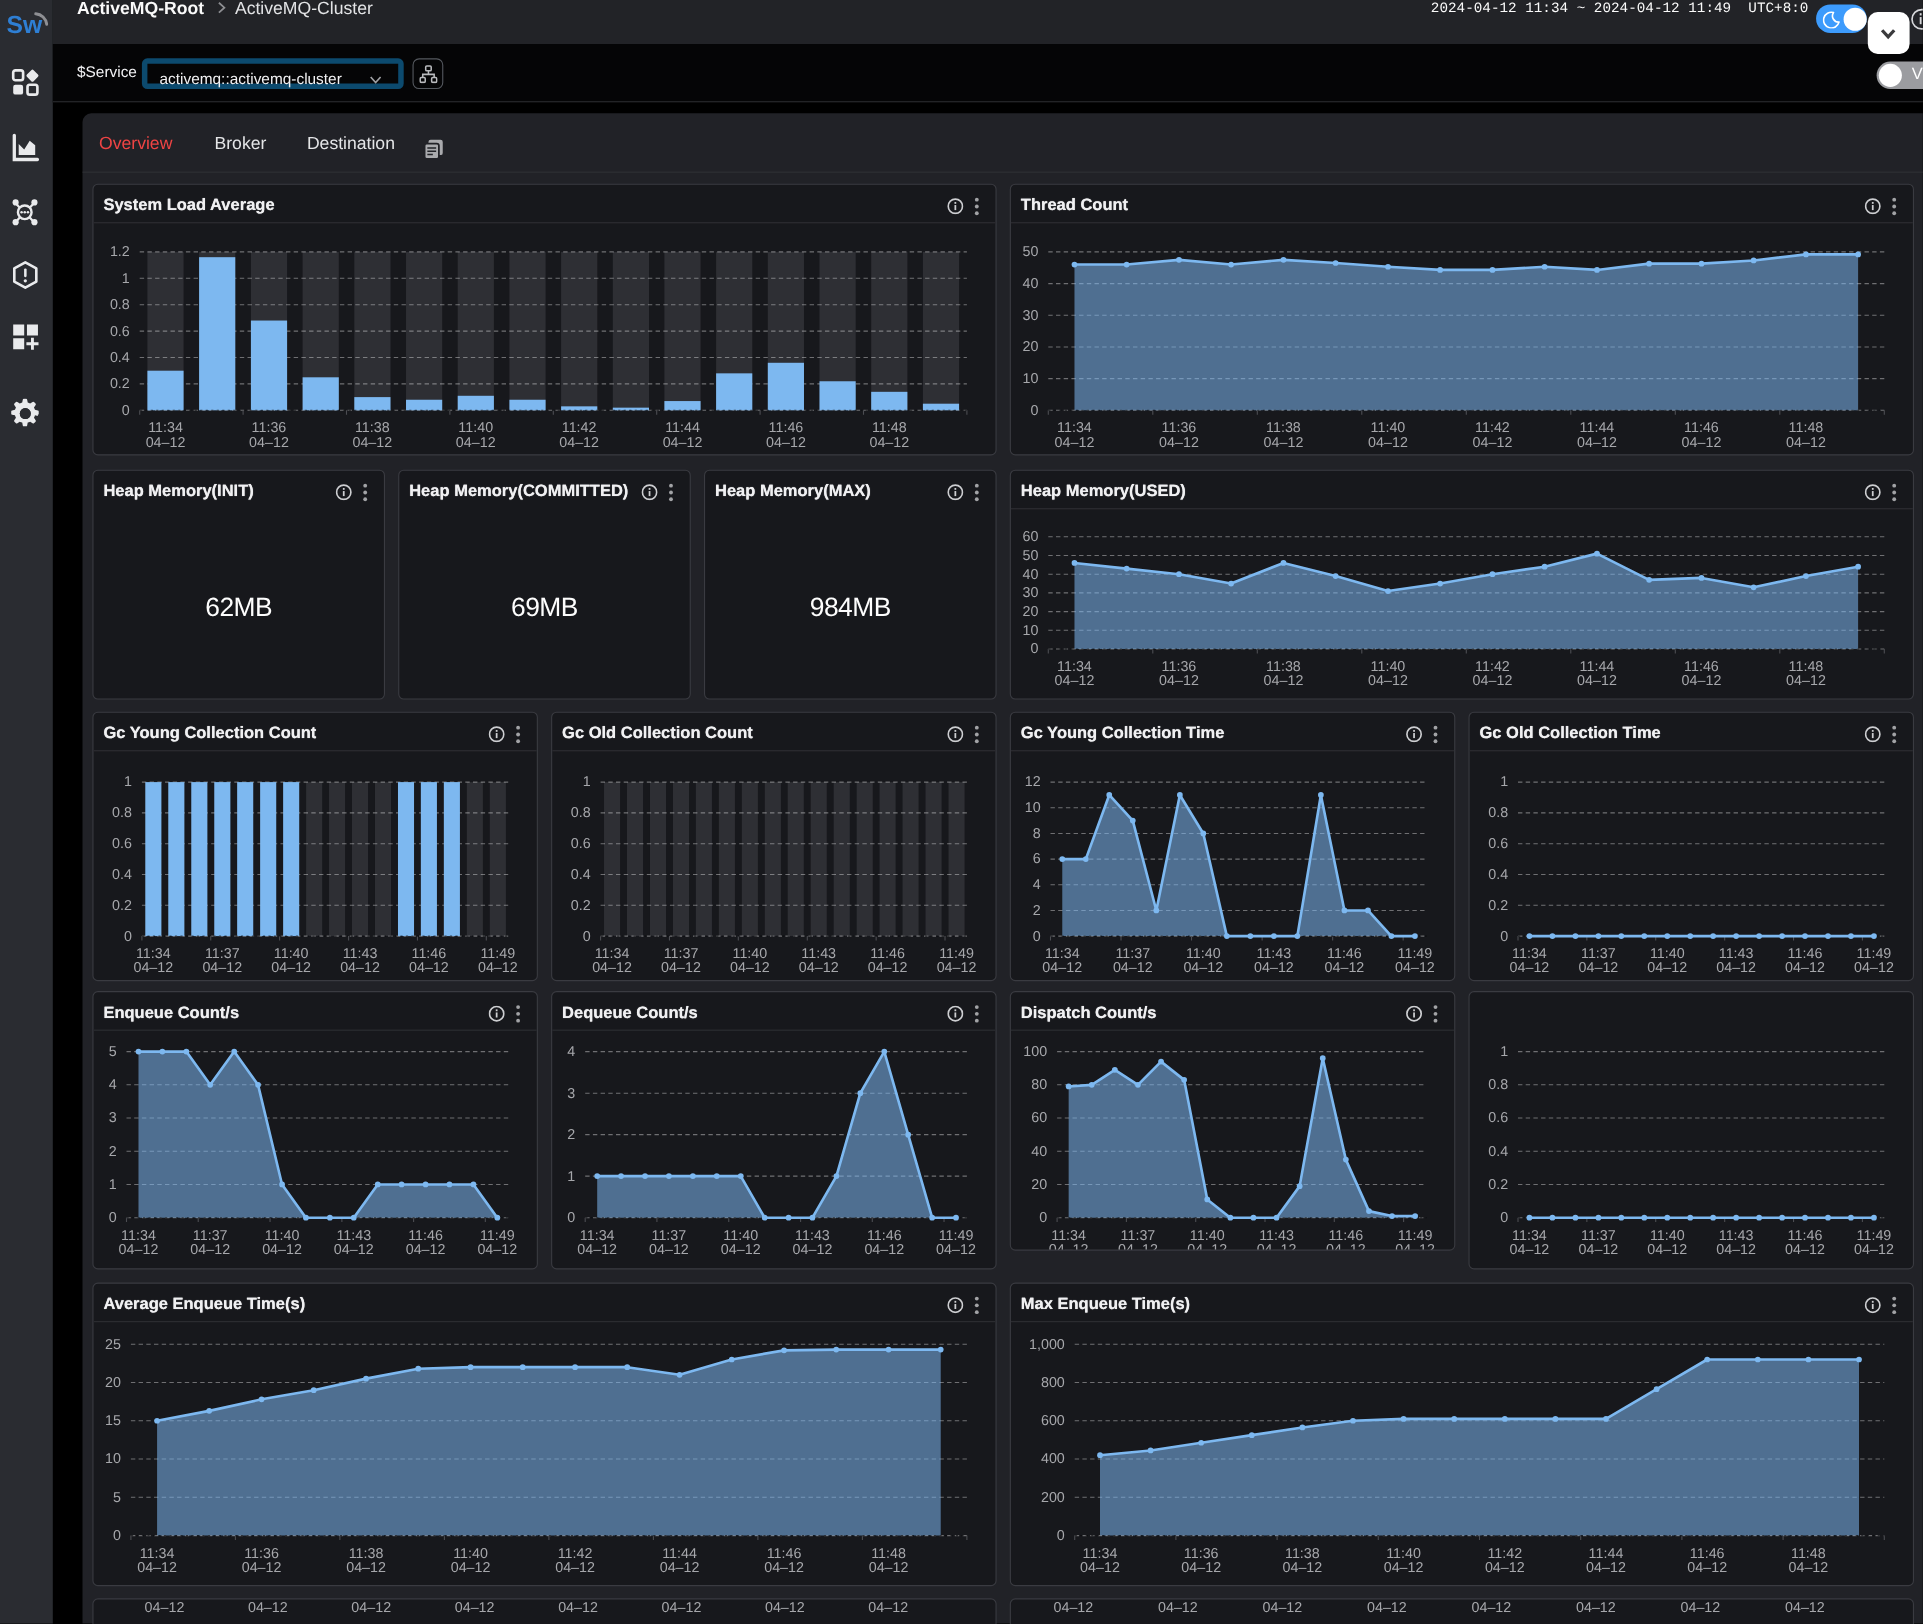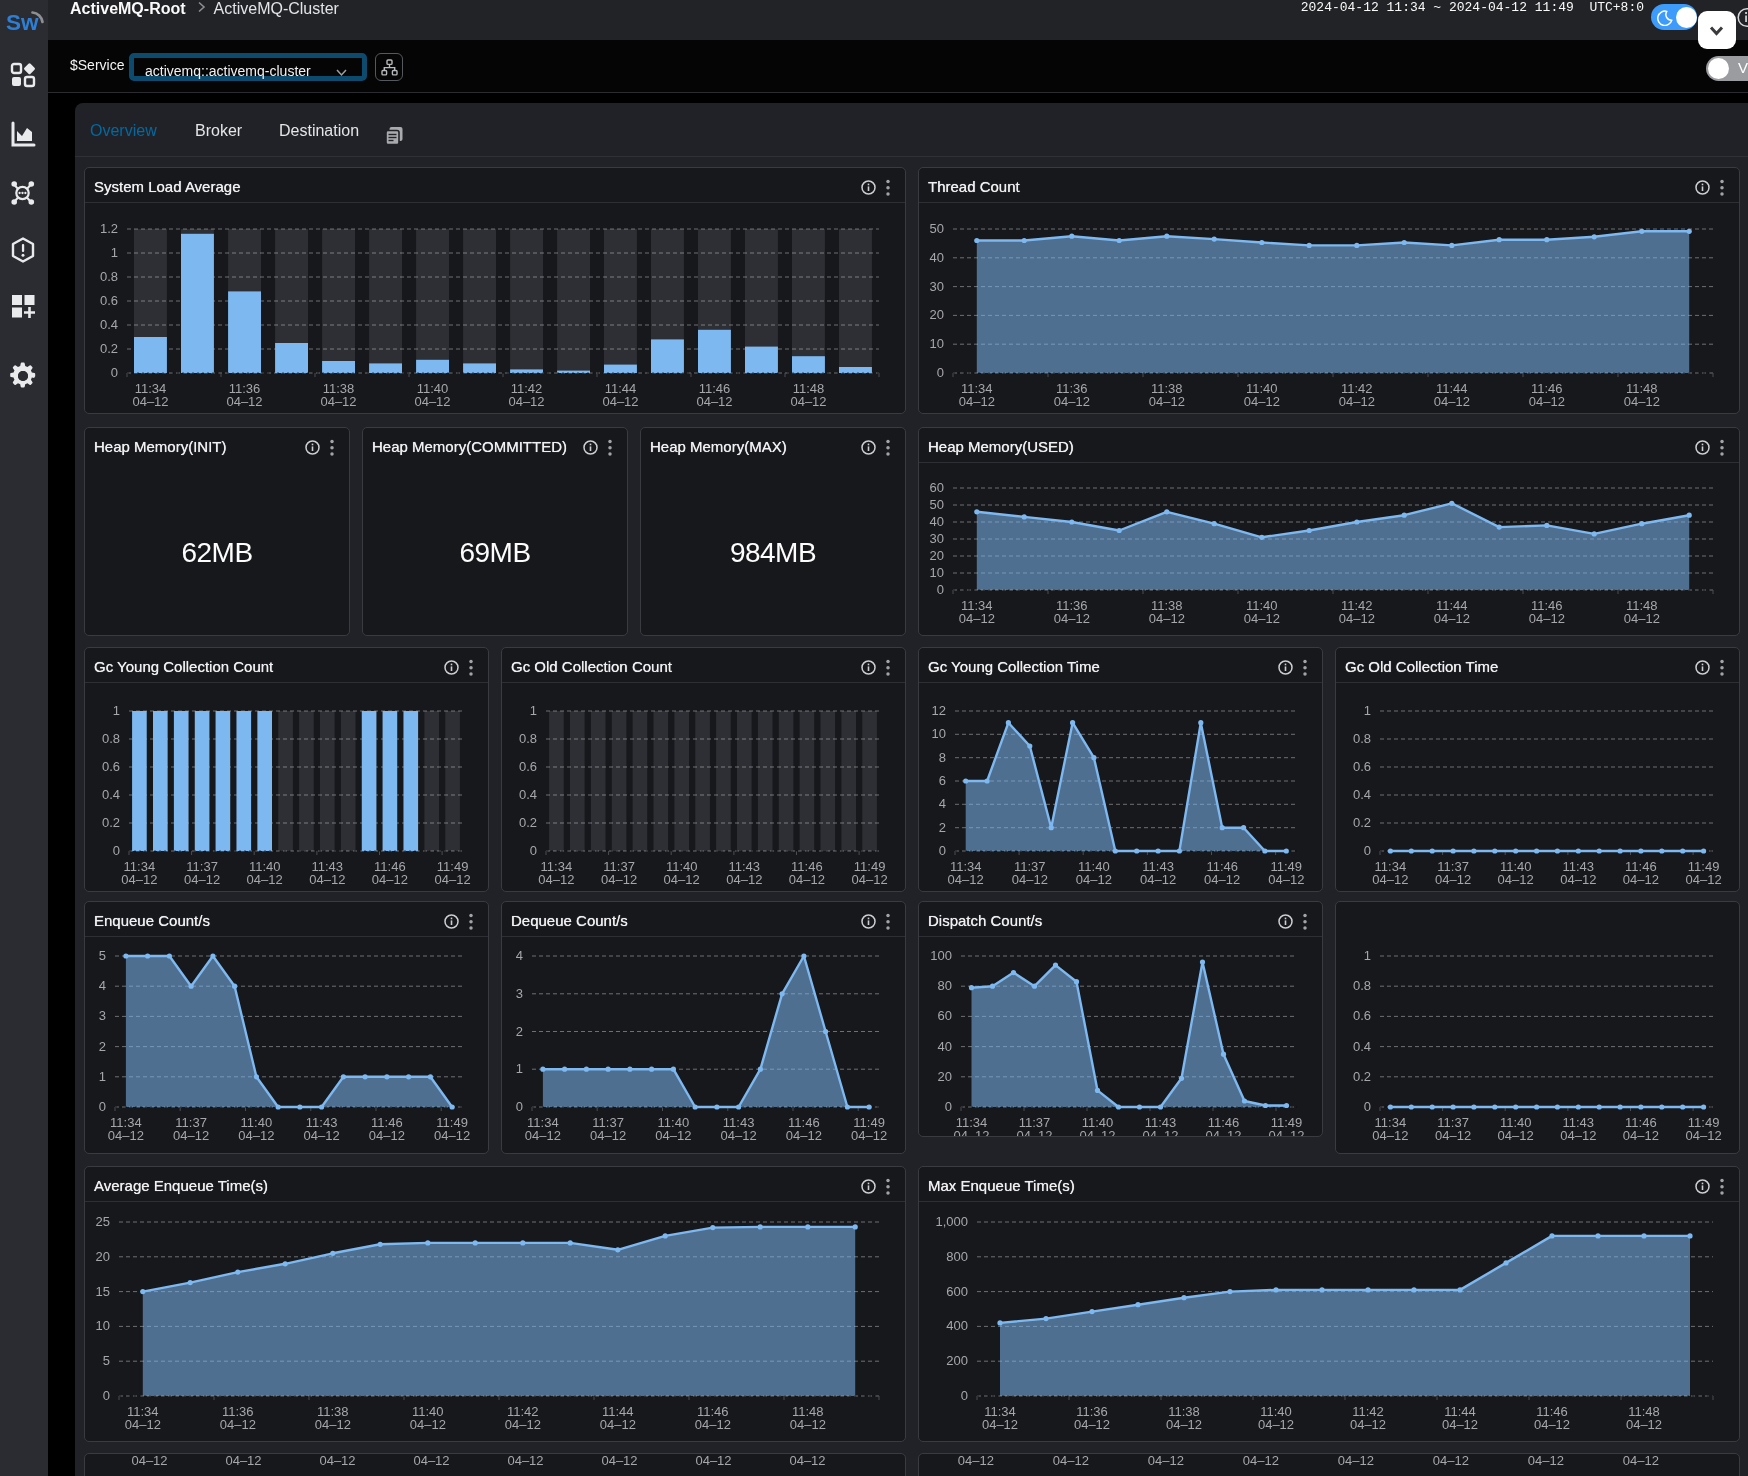--- a/index.html
+++ b/index.html
@@ -14,27 +14,27 @@
 #svcrow{position:absolute;left:48px;top:40px;width:1700px;height:53px;background:#050506;border-bottom:1px solid #2b2c2f}
 .svclbl{position:absolute;left:22px;top:17px;font-size:14px;font-weight:normal;color:#f2f2f4}
 #svcsel{position:absolute;left:81px;top:13px;width:238px;height:28px;border:5px solid #0c4a6e;border-radius:5px;color:#f2f2f4;font-size:14px;padding:5px 0 0 11px}
 #topobtn{position:absolute;left:327px;top:13px;width:28px;height:28px;border:1px solid #55595f;border-radius:6px}
 #graytog{position:absolute;left:1658px;top:16px;width:100px;height:25px;border-radius:13px;background:#9b9ca0}
 .knob2{position:absolute;left:2px;top:2px;width:21px;height:21px;border-radius:50%;background:#fff}
 #panel{position:absolute;left:75px;top:103px;width:1673px;height:1373px;background:#212227;border-radius:8px 0 0 0}
 #tabs{position:absolute;left:75px;top:103px;width:1673px;height:53px}
 .tab{position:absolute;top:19px;font-size:16px;color:#e4e5e7}
 .tab:nth-child(1){left:15px}.tab:nth-child(2){left:120px}.tab:nth-child(3){left:205px}
-.tabact{color:#0369a1}
+.tabact{color:#ef4444}
 #tabdiv{position:absolute;left:75px;top:156px;width:1673px;height:1px;background:#303136}
 .card{position:absolute;background:#17181c;border:1px solid #3a3b41;border-radius:5px;overflow:hidden}
 .chd{position:absolute;left:0;top:0;right:0;height:35px;border-bottom:1px solid #2e2f34}
 .chd.nb{border-bottom:none}
-.ct{position:absolute;left:9px;top:9.5px;font-size:15px;font-weight:400;color:#f0f0f2;text-shadow:0 0 0.7px #f0f0f2}
-.bignum{position:absolute;width:100%;text-align:center;font-size:28px;line-height:46px;letter-spacing:-0.5px;color:#fdfdfd}
+.ct{position:absolute;left:9px;top:9.5px;font-size:15px;font-weight:700;color:#f0f0f2;text-shadow:0 0 0.7px #f0f0f2}
+.bignum{position:absolute;width:100%;text-align:center;font-size:24px;line-height:46px;letter-spacing:-0.5px;color:#fdfdfd}
 </style></head>
 <body>
 
 <div id="sidebar">
   <svg width="38" height="30" viewBox="0 0 38 30" style="position:absolute;left:6px;top:6px">
     <text x="0" y="24" font-size="22.5" font-weight="bold" fill="#2e7fd4" font-family="Liberation Sans, sans-serif">Sw</text>
     <path d="M26.5 6.5 A 11 11 0 0 1 36.5 16" fill="none" stroke="#8e8f93" stroke-width="2.7" stroke-linecap="round"></path>
   </svg>
   <svg class="sbi" style="top:61px" viewBox="0 0 28 28">
     <rect x="3" y="3" width="9" height="9" rx="2" fill="none" stroke="#e9eaec" stroke-width="2.4"></rect>

